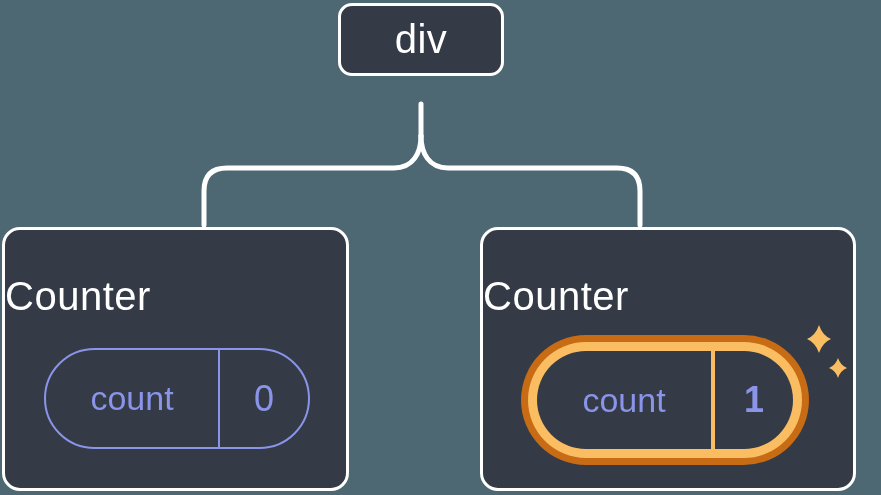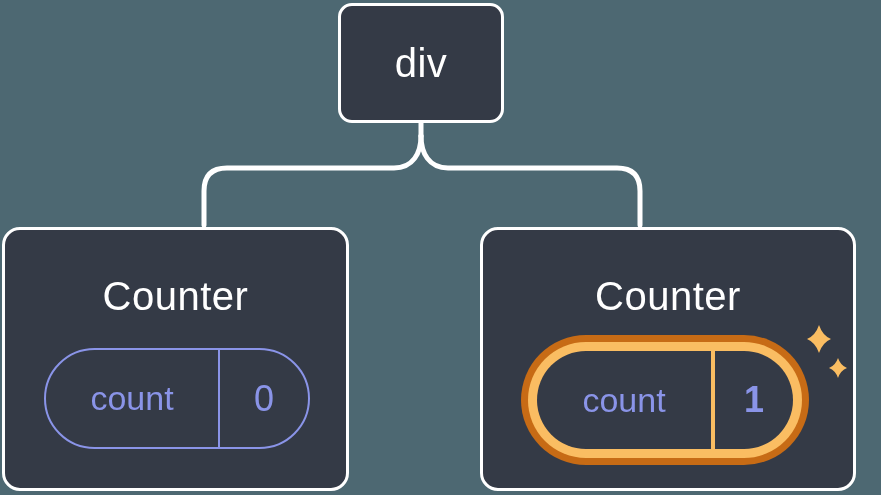--- a/index.html
+++ b/index.html
@@ -13,21 +13,21 @@
     height: 495px;
     background: #4d6872;
     overflow: hidden;
   }
   
   .root-node {
     position: absolute;
     left: 338px;
     top: 3px;
     width: 166px;
-    height: 120px;
+    height: 73px;
     background: #343a46;
     border: 3px solid #ffffff;
     border-radius: 14px;
     box-sizing: border-box;
     display: flex;
     align-items: center;
     justify-content: center;
   }
   .root-node .label {
     color: #ffffff;
@@ -51,21 +51,20 @@
     border-radius: 18px;
     box-sizing: border-box;
   }
   .card-left  { left: 2px;   width: 347px; }
   .card-right { left: 480px; width: 376px; }
   .card-title {
     position: absolute;
     top: 44px;
     left: 0;
     width: 100%;
-    text-align: center;
     color: #ffffff;
     font-size: 40px;
     font-weight: 500;
     letter-spacing: 0.5px;
   }
   
   .state-pill {
     position: absolute;
     left: 39px;
     top: 118px;

